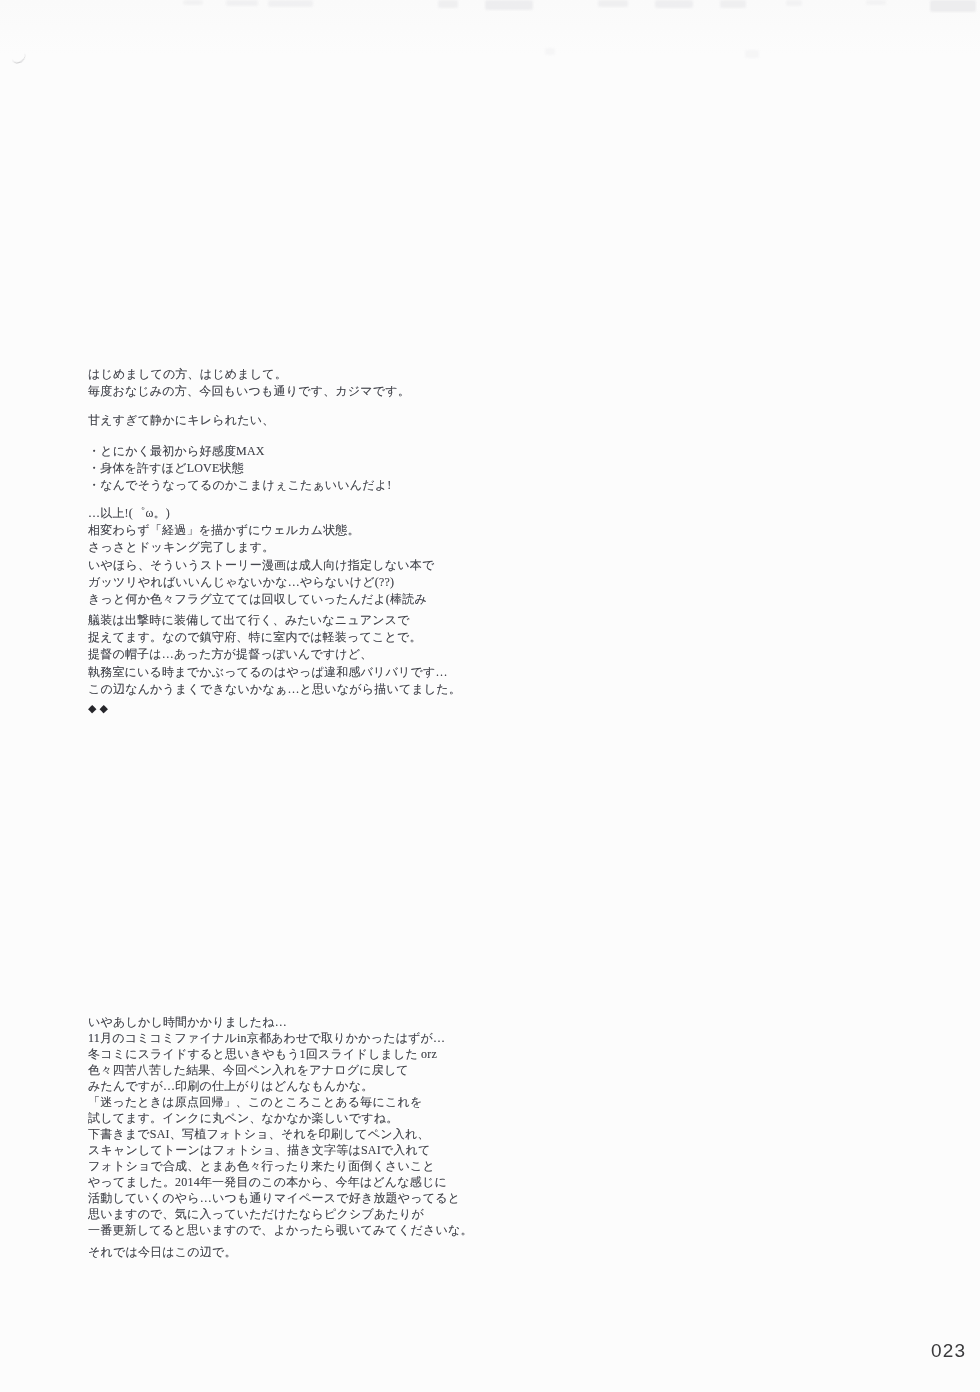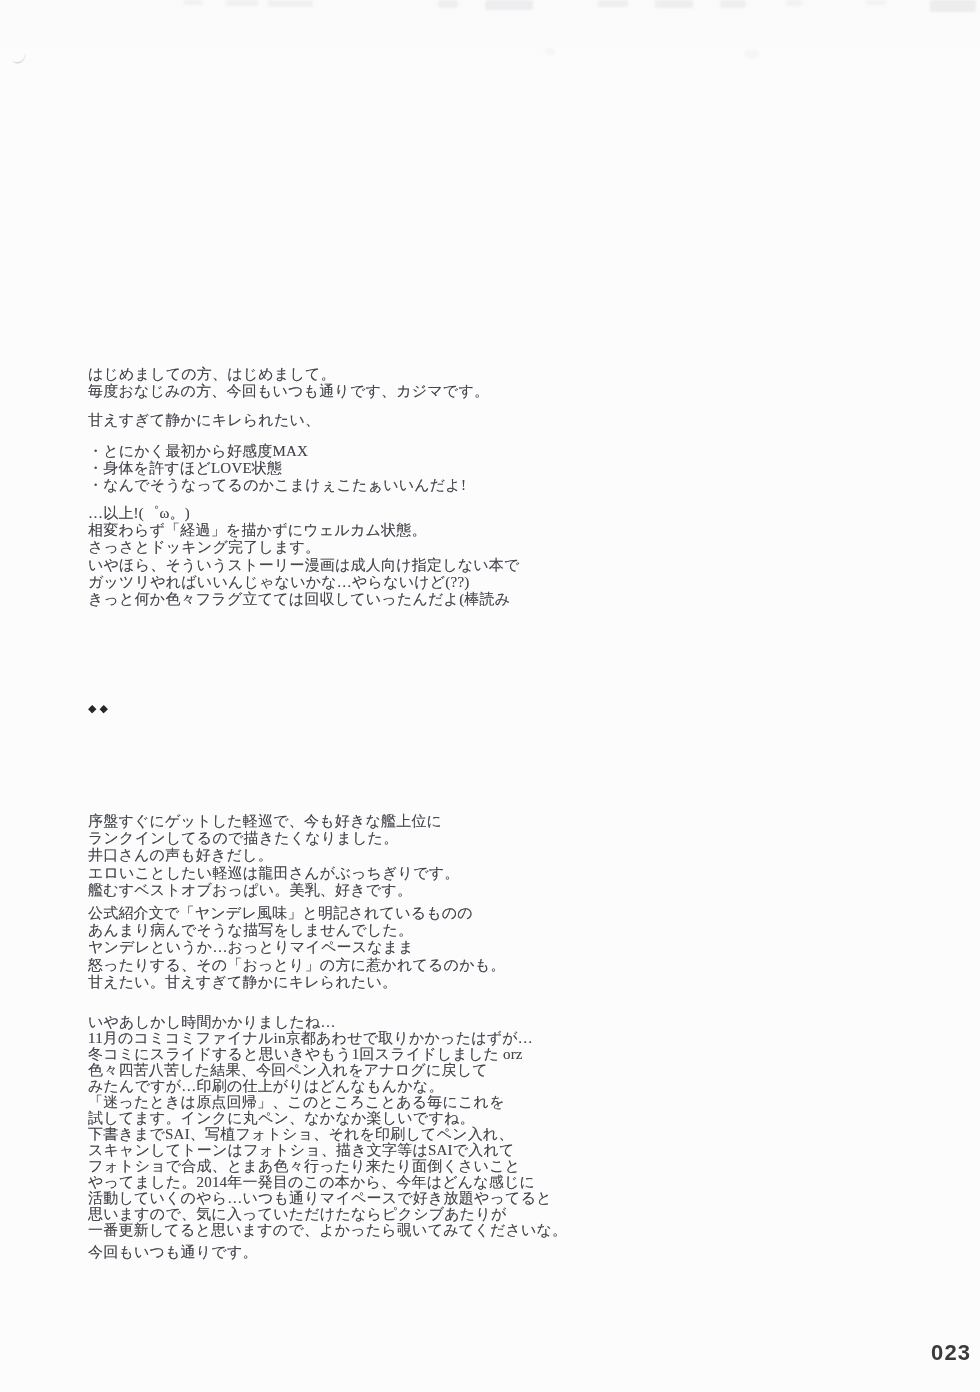--- a/index.html
+++ b/index.html
@@ -11,42 +11,41 @@
     font-family: "Liberation Serif", "DejaVu Serif", serif;
   }
   .page {
     position: absolute; inset: 0;
     background: linear-gradient(180deg, #fafafa 0%, #fcfcfc 4%, #fcfcfc 100%);
   }
   .para {
     position: absolute;
     left: 88px;
     white-space: pre-line;
-    font-size: 15px;
+    font-size: 12px;
     line-height: 17.2px;
     color: #45474e;
     letter-spacing: 0.2px;
     text-shadow: 0 0 0.4px rgba(70,72,82,0.45);
   }
   .tight { line-height: 16px; }
   .divider {
     position: absolute;
     left: 88px; top: 702px;
     font-size: 11px;
     color: #26262b;
     letter-spacing: 3px;
   }
   .pagenum {
     position: absolute;
     left: 931px; top: 1340px;
     font-family: "Liberation Sans", "DejaVu Sans", sans-serif;
-    font-size: 22px;
+    font-size: 19px;
     color: #3a3a3c;
     letter-spacing: 1.2px;
-    font-weight: bold;
   }
   .blot {
     position: absolute;
     background: #ebebed;
     border-radius: 2px;
     filter: blur(0.8px);
   }
   .mark-curve {
     position: absolute;
     left: 12px; top: 53px;
@@ -82,43 +81,38 @@
   <div class="para" style="top:412px">甘えすぎて静かにキレられたい、</div>
   <div class="para" style="top:505px">…以上!(゜ω。)
 相変わらず「経過」を描かずにウェルカム状態。
 さっさとドッキング完了します。
 いやほら、そういうストーリー漫画は成人向け指定しない本で
 ガッツリやればいいんじゃないかな…やらないけど(??)
 きっと何か色々フラグ立てては回収していったんだよ(棒読み</div>
   <div class="para" style="top:443px">・とにかく最初から好感度MAX
 ・身体を許すほどLOVE状態
 ・なんでそうなってるのかこまけぇこたぁいいんだよ!</div>
+  <div class="para" style="top:612px">艤装は出撃時に装備して出て行く、みたいなニュアンスで
+捉えてます。なので鎮守府、特に室内では軽装ってことで。
+提督の帽子は…あった方が提督っぽいんですけど、
+執務室にいる時までかぶってるのはやっぱ違和感バリバリです…
+この辺なんかうまくできないかなぁ…と思いながら描いてました。</div>
 
   <div class="divider">◆◆</div>
 
-  <div class="para" style="top:813px">序盤すぐにゲットした軽巡で、今も好きな艦上位に
-ランクインしてるので描きたくなりました。
-井口さんの声も好きだし。
-エロいことしたい軽巡は龍田さんがぶっちぎりです。
-艦むすベストオブおっぱい。美乳、好きです。</div>
-  <div class="para" style="top:905px">公式紹介文で「ヤンデレ風味」と明記されているものの
-あんまり病んでそうな描写をしませんでした。
-ヤンデレというか…おっとりマイペースなまま
-怒ったりする、その「おっとり」の方に惹かれてるのかも。
-甘えたい。甘えすぎて静かにキレられたい。</div>
   <div class="para tight" style="top:1014px">いやあしかし時間かかりましたね…
 11月のコミコミファイナルin京都あわせで取りかかったはずが…
 冬コミにスライドすると思いきやもう1回スライドしました orz
 色々四苦八苦した結果、今回ペン入れをアナログに戻して
 みたんですが…印刷の仕上がりはどんなもんかな。
 「迷ったときは原点回帰」、このところことある毎にこれを
 試してます。インクに丸ペン、なかなか楽しいですね。
 下書きまでSAI、写植フォトショ、それを印刷してペン入れ、
 スキャンしてトーンはフォトショ、描き文字等はSAIで入れて
 フォトショで合成、とまあ色々行ったり来たり面倒くさいこと
 やってました。2014年一発目のこの本から、今年はどんな感じに
 活動していくのやら…いつも通りマイペースで好き放題やってると
 思いますので、気に入っていただけたならピクシブあたりが
 一番更新してると思いますので、よかったら覗いてみてくださいな。</div>
-  <div class="para" style="top:1244px">今回もいつも通りです。</div>
+  <div class="para" style="top:1244px">それでは今日はこの辺で。</div>
 
   <div class="pagenum">023</div>
 </div>
 
 </body></html>

